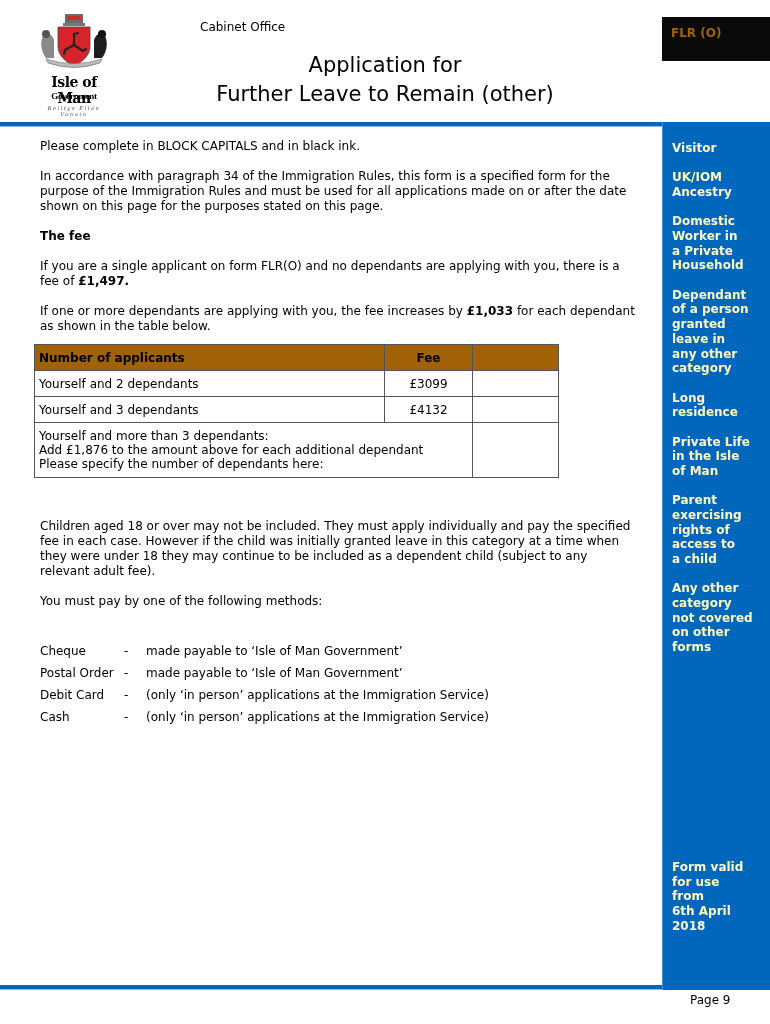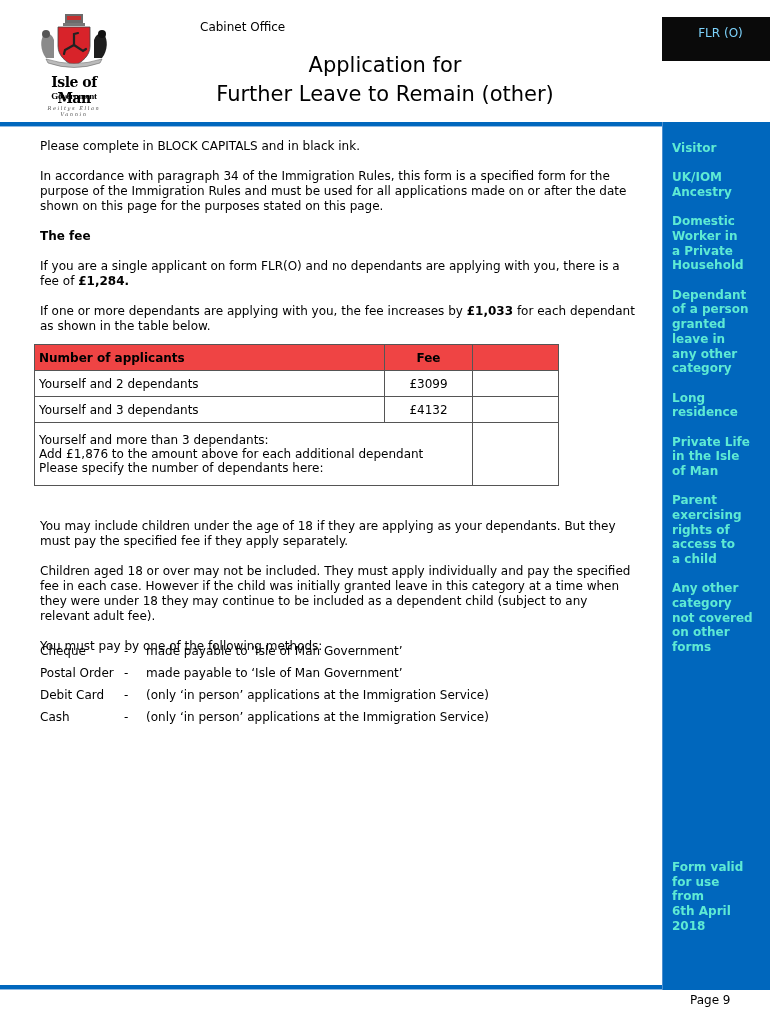--- a/index.html
+++ b/index.html
@@ -13,46 +13,46 @@
       font-family: "DejaVu Serif", serif; font-weight: bold; font-size: 14px; letter-spacing: -0.5px; }
     .logo-text2 { position: absolute; left: 0; top: 79px; width: 80px; text-align: center;
       font-family: Liberation Serif, serif; font-weight: bold; font-size: 9px; letter-spacing: -0.3px; }
     .logo-text3 { position: absolute; left: 0; top: 93px; width: 80px; text-align: center;
       font-family: "DejaVu Serif", serif; font-style: italic; font-size: 5px; letter-spacing: 1.6px; color: #444; }
 
     .dept { position: absolute; left: 200px; top: 20px; width: 370px; font-size: 12px; }
     .title { position: absolute; left: 180px; top: 51px; width: 410px; text-align: center;
       font-size: 21px; font-weight: normal; line-height: 29px; }
     .form-code { position: absolute; left: 662px; top: 17px; width: 108px; height: 44px;
-      background: #0a0a0a; color: #7dd3fc; font-weight: normal; font-size: 12px; padding: 9px 0 0 9px; text-align: center; }
+      background: #0a0a0a; color: #a16207; font-weight: bold; font-size: 12px; padding: 9px 0 0 9px; }
 
     
     .top-bar { position: absolute; left: 0; top: 122px; width: 770px; height: 4px; background: #0067bd; }
     .top-bar-light { position: absolute; left: 0; top: 126px; width: 662px; height: 1px; background: #8fb9e2; }
     .bottom-bar { position: absolute; left: 0; top: 985px; width: 662px; height: 4px; background: #0067bd; }
     .bottom-bar-light { position: absolute; left: 0; top: 989px; width: 662px; height: 1px; background: #8fb9e2; }
     .sidebar { position: absolute; left: 662px; top: 122px; width: 108px; height: 868px; background: #0067bd;
-      border-left: 1px solid #4d8fcf; color: #5eead4; font-weight: bold; font-size: 12px; line-height: 14.7px; }
+      border-left: 1px solid #4d8fcf; color: #fef9c3; font-weight: bold; font-size: 12px; line-height: 14.7px; }
     .sidebar ul { list-style: none; position: absolute; left: 9px; top: 19px; width: 96px; }
     .sidebar li { margin-bottom: 14.6px; white-space: pre-line; }
     .sidebar .valid { position: absolute; left: 9px; top: 738px; width: 96px; white-space: pre-line; }
 
     .page-num { position: absolute; left: 690px; top: 993px; font-size: 12px; }
 
     
     .content { position: absolute; left: 40px; top: 139px; width: 600px; font-size: 12px; line-height: 15px; }
     .content p { margin-bottom: 15px; }
     .bold { font-weight: bold; }
 
     table.fee { position: absolute; left: 34px; top: 344px; width: 525px; border-collapse: collapse; font-size: 12px; }
     table.fee td, table.fee th { border: 1px solid #555; height: 26px; padding: 0 4px; vertical-align: middle; }
-    table.fee th { background: #ef4444; font-weight: bold; text-align: left; border-top: 1.5px solid #555; }
+    table.fee th { background: #a16207; font-weight: bold; text-align: left; border-top: 1.5px solid #555; }
     table.fee th.fee-col, table.fee td.fee-col { text-align: center; width: 88px; }
     table.fee .blank-col { width: 86px; border-left: 1px dotted #555; }
-    table.fee td.multi { height: 63px; line-height: 14px; }
+    table.fee td.multi { height: 55px; line-height: 14px; }
 
     .after-table { position: absolute; left: 40px; top: 519px; width: 600px; font-size: 12px; line-height: 15px; }
     .after-table p { margin-bottom: 15px; }
 
     .pay-list { position: absolute; left: 40px; top: 644px; font-size: 12px; }
     .pay-row { display: flex; height: 22px; line-height: 15px; }
     .pay-method { width: 84px; }
     .pay-dash { width: 22px; }
   </style>
 </head>
@@ -135,21 +135,21 @@
 6th April
 2018</div>
 </div>
 
 <div class="content">
   <p>Please complete in BLOCK CAPITALS and in black ink.</p>
   <p>In accordance with paragraph 34 of the Immigration Rules, this form is a specified form for the purpose of the Immigration Rules and must be used for all applications made on or after the date shown on this page for the purposes stated on this page.</p>
   <p class="bold">The fee</p>
   <p>
     <span>If you are a single applicant on form FLR(O) and no dependants are applying with you, there is a fee of</span>
-    <span class="bold">£1,284.</span>
+    <span class="bold">£1,497.</span>
   </p>
   <p>
     <span>If one or more dependants are applying with you, the fee increases by</span>
     <span class="bold">£1,033</span>
     <span>for each dependant as shown in the table below.</span>
   </p>
 </div>
 
 <table class="fee">
   <tbody>
@@ -173,21 +173,20 @@
       <div>Yourself and more than 3 dependants:</div>
       <div>Add £1,876 to the amount above for each additional dependant</div>
       <div>Please specify the number of dependants here:</div>
     </td>
     <td class="blank-col"></td>
   </tr>
 </tbody>
   </table>
 
 <div class="after-table">
-  <p>You may include children under the age of 18 if they are applying as your dependants. But they must pay the specified fee if they apply separately.</p>
   <p>Children aged 18 or over may not be included. They must apply individually and pay the specified fee in each case. However if the child was initially granted leave in this category at a time when they were under 18 they may continue to be included as a dependent child (subject to any relevant adult fee).</p>
   <p>You must pay by one of the following methods:</p>
 </div>
 
 <div class="pay-list">
   <div class="pay-row">
     <span class="pay-method">Cheque</span>
     <span class="pay-dash">-</span>
     <span>made payable to ‘Isle of Man Government’</span>
   </div>

